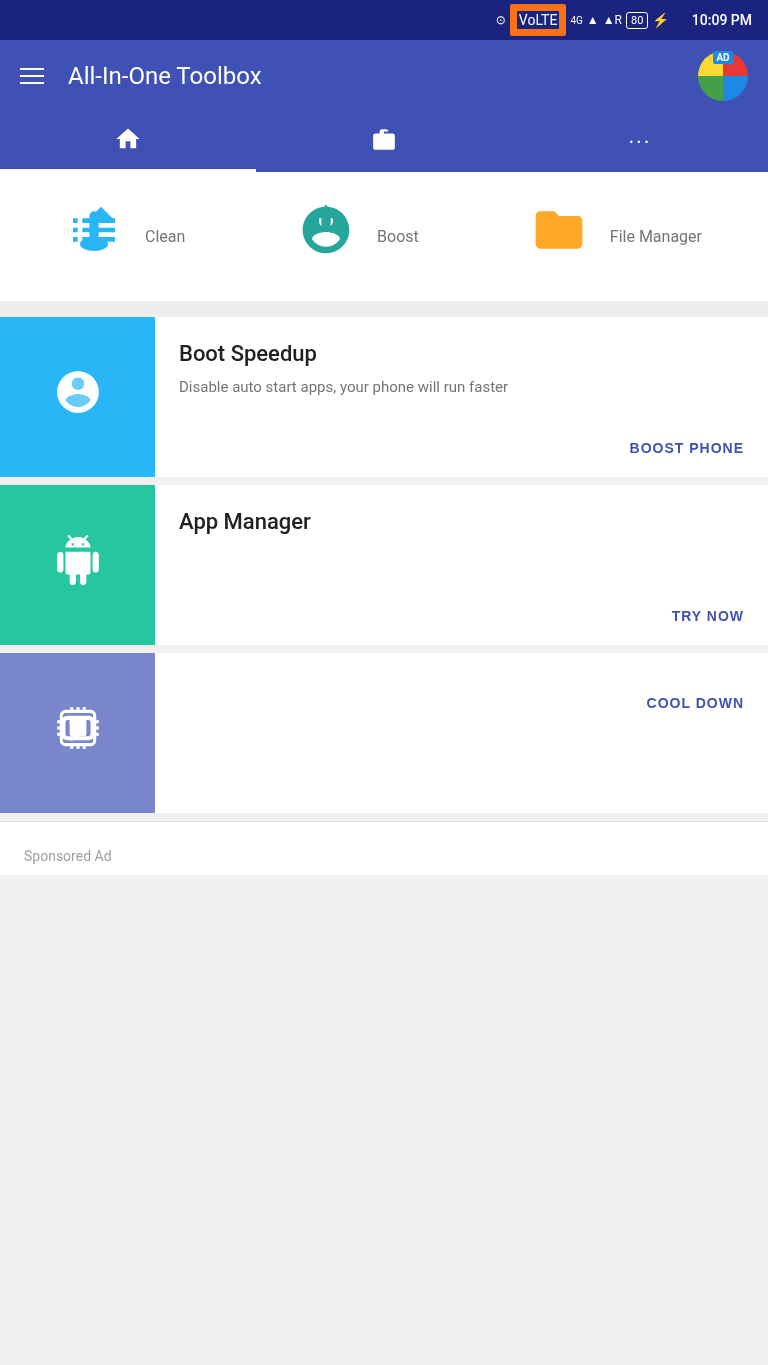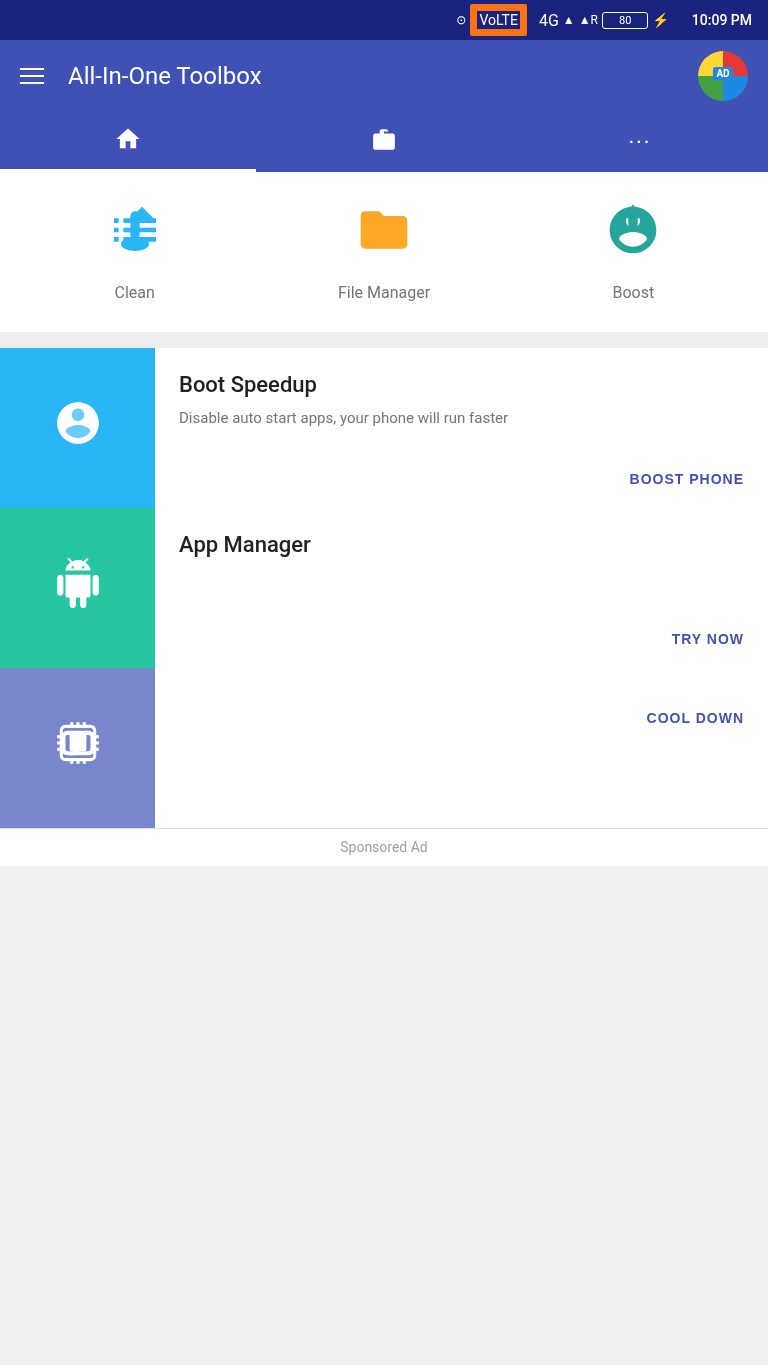--- a/index.html
+++ b/index.html
@@ -62,21 +62,21 @@
       font-size: 24px;
       font-weight: 400;
       flex: 1;
     }
     .ad-badge {
       width: 50px;
       height: 50px;
       border-radius: 50%;
       background: conic-gradient(#e53935 0deg 90deg, #1e88e5 90deg 180deg, #43a047 180deg 270deg, #fdd835 270deg 360deg);
       display: flex;
-      align-items: center;
+      align-items: flex-start;
       justify-content: center;
       padding-bottom: 6px;
     }
     .ad-badge-text {
       font-size: 10px;
       color: white;
       font-weight: bold;
       background: #1e88e5;
       padding: 1px 3px;
       border-radius: 2px;
@@ -112,23 +112,23 @@
 
     
     .quick-actions {
       background: white;
       display: flex;
       padding: 30px 10px;
       justify-content: space-around;
     }
     .quick-action-item {
       display: flex;
-      flex-direction: column;
-      align-items: center;
-      gap: 12px;
+      flex-direction: row;
+      align-items: center;
+      gap: 23px;
       cursor: pointer;
       min-width: 120px;
     }
     .quick-action-icon {
       font-size: 52px;
     }
     .quick-action-label {
       font-size: 16px;
       color: #757575;
     }
@@ -136,20 +136,21 @@
     
     .separator {
       height: 16px;
       background: #eeeeee;
     }
 
     
     .feature-card {
       display: flex;
       background: white;
+      margin-bottom: 8px;
       min-height: 160px;
     }
     .card-left {
       width: 155px;
       min-height: 160px;
       display: flex;
       align-items: center;
       justify-content: center;
       flex-shrink: 0;
     }
@@ -186,40 +187,39 @@
       color: #3f51b5;
       letter-spacing: 1px;
       cursor: pointer;
       background: none;
       border: none;
     }
 
     
     .sponsored-bar {
       background: white;
-      padding: 8px 24px 10px;
+      padding: 24px 24px 10px;
       border-top: 1px solid #e0e0e0;
-      text-align: center;
     }
     .sponsored-text {
       font-size: 14px;
       color: #9e9e9e;
     }
   </style>
 </head>
 <body>
 
 <div class="status-bar">
   <div class="status-icons">
     <span style="font-size:12px;">⊙</span>
     <span style="font-size:14px;border:7px solid #f97316;padding:1px 2px;border-radius:2px;">VoLTE</span>
-    <span style="font-size:16px;margin-left:8px;">4G</span>
+    <span style="font-size:10px;">4G</span>
     <span style="font-size:12px;">▲</span>
     <span style="font-size:12px;">▲R</span>
-    <span style="font-size:11px;border:1px solid white;border-radius:3px;padding:1px 16px;">80</span>
+    <span style="font-size:11px;border:1px solid white;border-radius:3px;padding:1px 4px;">80</span>
     <span style="font-size:14px;">⚡</span>
   </div>
   <span class="status-time">10:09 PM</span>
 </div>
 
 <div class="app-bar">
   <div class="menu-icon">
     <span></span>
     <span></span>
     <span></span>
@@ -261,37 +261,37 @@
 
         <rect x="10" y="4" width="4" height="12" rx="2" fill="#29b6f6"></rect>
         <ellipse cx="12" cy="18" rx="6" ry="3" fill="#29b6f6"></ellipse>
       </svg>
     </span>
     <span class="quick-action-label">Clean</span>
   </div>
 
   <div class="quick-action-item">
     <span class="quick-action-icon">
+      <svg width="56" height="56" viewBox="0 0 24 24" fill="#26a69a">
+        <path d="M12 2C6.48 2 2 6.48 2 12s4.48 10 10 10 10-4.48 10-10S17.52 2 12 2zm0 3c1.66 0 3 1.34 3 3s-1.34 3-3 3-3-1.34-3-3 1.34-3 3-3zm0 14.2c-2.5 0-4.71-1.28-6-3.22.03-1.99 4-3.08 6-3.08 1.99 0 5.97 1.09 6 3.08-1.29 1.94-3.5 3.22-6 3.22z"></path>
+
+        <path d="M12 1L8 7h2v4l2 1 2-1V7h2L12 1z" fill="#26a69a"></path>
+        <circle cx="12" cy="4" r="2" fill="#26a69a"></circle>
+      </svg>
+    </span>
+    <span class="quick-action-label">Boost</span>
+  </div>
+
+  <div class="quick-action-item">
+    <span class="quick-action-icon">
       <svg width="56" height="56" viewBox="0 0 24 24" fill="#ffa726">
         <path d="M10 4H4c-1.1 0-1.99.9-1.99 2L2 18c0 1.1.9 2 2 2h16c1.1 0 2-.9 2-2V8c0-1.1-.9-2-2-2h-8l-2-2z"></path>
       </svg>
     </span>
     <span class="quick-action-label">File Manager</span>
-  </div>
-
-  <div class="quick-action-item">
-    <span class="quick-action-icon">
-      <svg width="56" height="56" viewBox="0 0 24 24" fill="#26a69a">
-        <path d="M12 2C6.48 2 2 6.48 2 12s4.48 10 10 10 10-4.48 10-10S17.52 2 12 2zm0 3c1.66 0 3 1.34 3 3s-1.34 3-3 3-3-1.34-3-3 1.34-3 3-3zm0 14.2c-2.5 0-4.71-1.28-6-3.22.03-1.99 4-3.08 6-3.08 1.99 0 5.97 1.09 6 3.08-1.29 1.94-3.5 3.22-6 3.22z"></path>
-
-        <path d="M12 1L8 7h2v4l2 1 2-1V7h2L12 1z" fill="#26a69a"></path>
-        <circle cx="12" cy="4" r="2" fill="#26a69a"></circle>
-      </svg>
-    </span>
-    <span class="quick-action-label">Boost</span>
   </div>
 </div>
 
 <div class="separator"></div>
 
 <div class="feature-card">
   <div class="card-left" style="background:#29b6f6;">
     <span class="card-left-icon">
       <svg width="50" height="50" viewBox="0 0 24 24" fill="white">
         <circle cx="12" cy="12" r="10" fill="rgba(255,255,255,0.3)"></circle>

